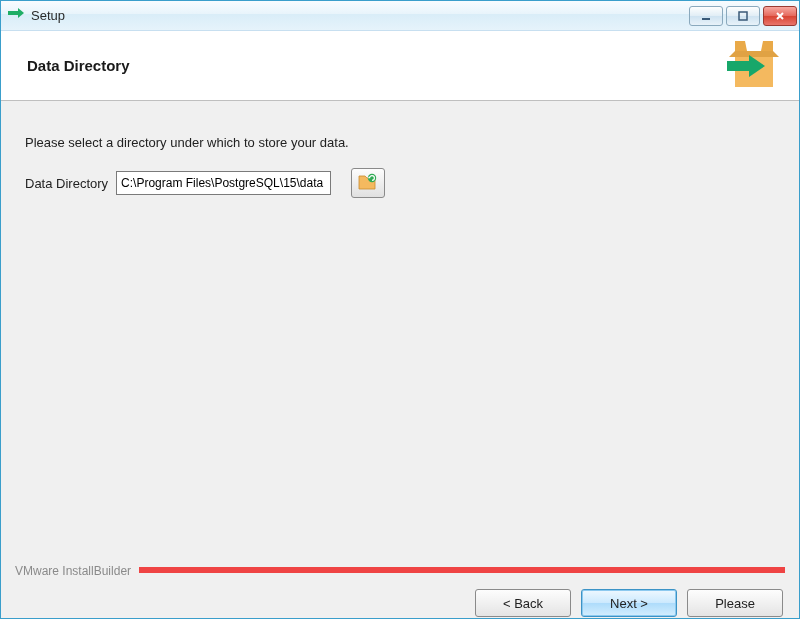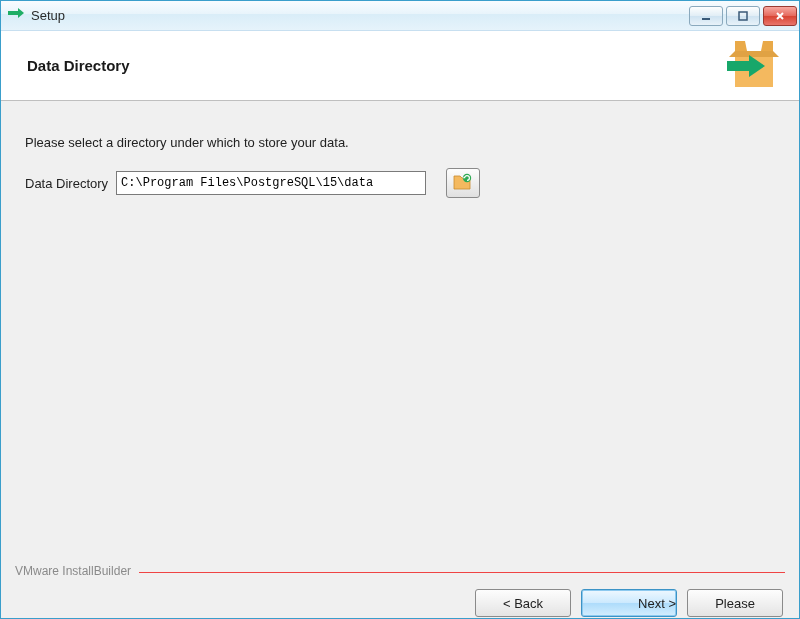--- a/index.html
+++ b/index.html
@@ -77,42 +77,42 @@
       color: #222;
     }
     .instruction { margin-bottom: 18px; font-size: 13px; }
     .field-row {
       display: flex;
       align-items: center;
       gap: 6px;
     }
     .field-label { font-size: 13px; margin-right: 2px; }
     .dir-input {
-      width: 310px;
+      width: 215px;
       height: 24px;
       border: 1px solid #7a7a7a;
       background: #fff;
-      font-family: Liberation Mono, monospace;
+      font-family: Liberation Sans, sans-serif;
       font-size: 12px;
       padding: 2px 4px;
       color: #000;
     }
     .browse-btn {
       width: 34px; height: 30px;
       margin-left: 14px;
       border: 1px solid #8a8a8a;
       border-radius: 3px;
       background: linear-gradient(to bottom, #fdfdfd, #e0e0e0);
       display: flex; align-items: center; justify-content: center;
       cursor: pointer;
     }
     .footer-brand {
       position: relative;
       margin: 0 14px;
-      border-top: 1px solid #ef4444;
+      border-top: 6px solid #ef4444;
       height: 0;
     }
     .footer-brand .brand-text {
       position: absolute;
       top: -9px;
       left: 0;
       background: #f0f0f0;
       padding-right: 8px;
       color: #8a8a8a;
       font-size: 12px;
@@ -131,21 +131,20 @@
       background: linear-gradient(to bottom, #fdfdfd, #e4e4e4);
       font-family: inherit;
       font-size: 13px;
       color: #222;
       cursor: pointer;
     }
     .nav-btn.primary {
       border: 1px solid #3c93c6;
       background: linear-gradient(to bottom, #eef8ff, #cdeafe 48%, #aedcfb 52%, #d4eefe);
       box-shadow: 0 0 0 1px #8cc9ef inset;
-      text-align: right;
     }
   </style>
 </head>
 <body>
 
 <div class="window">
 
   <div class="titlebar">
     <span class="app-icon">
       <svg width="18" height="18" viewBox="0 0 18 18">

